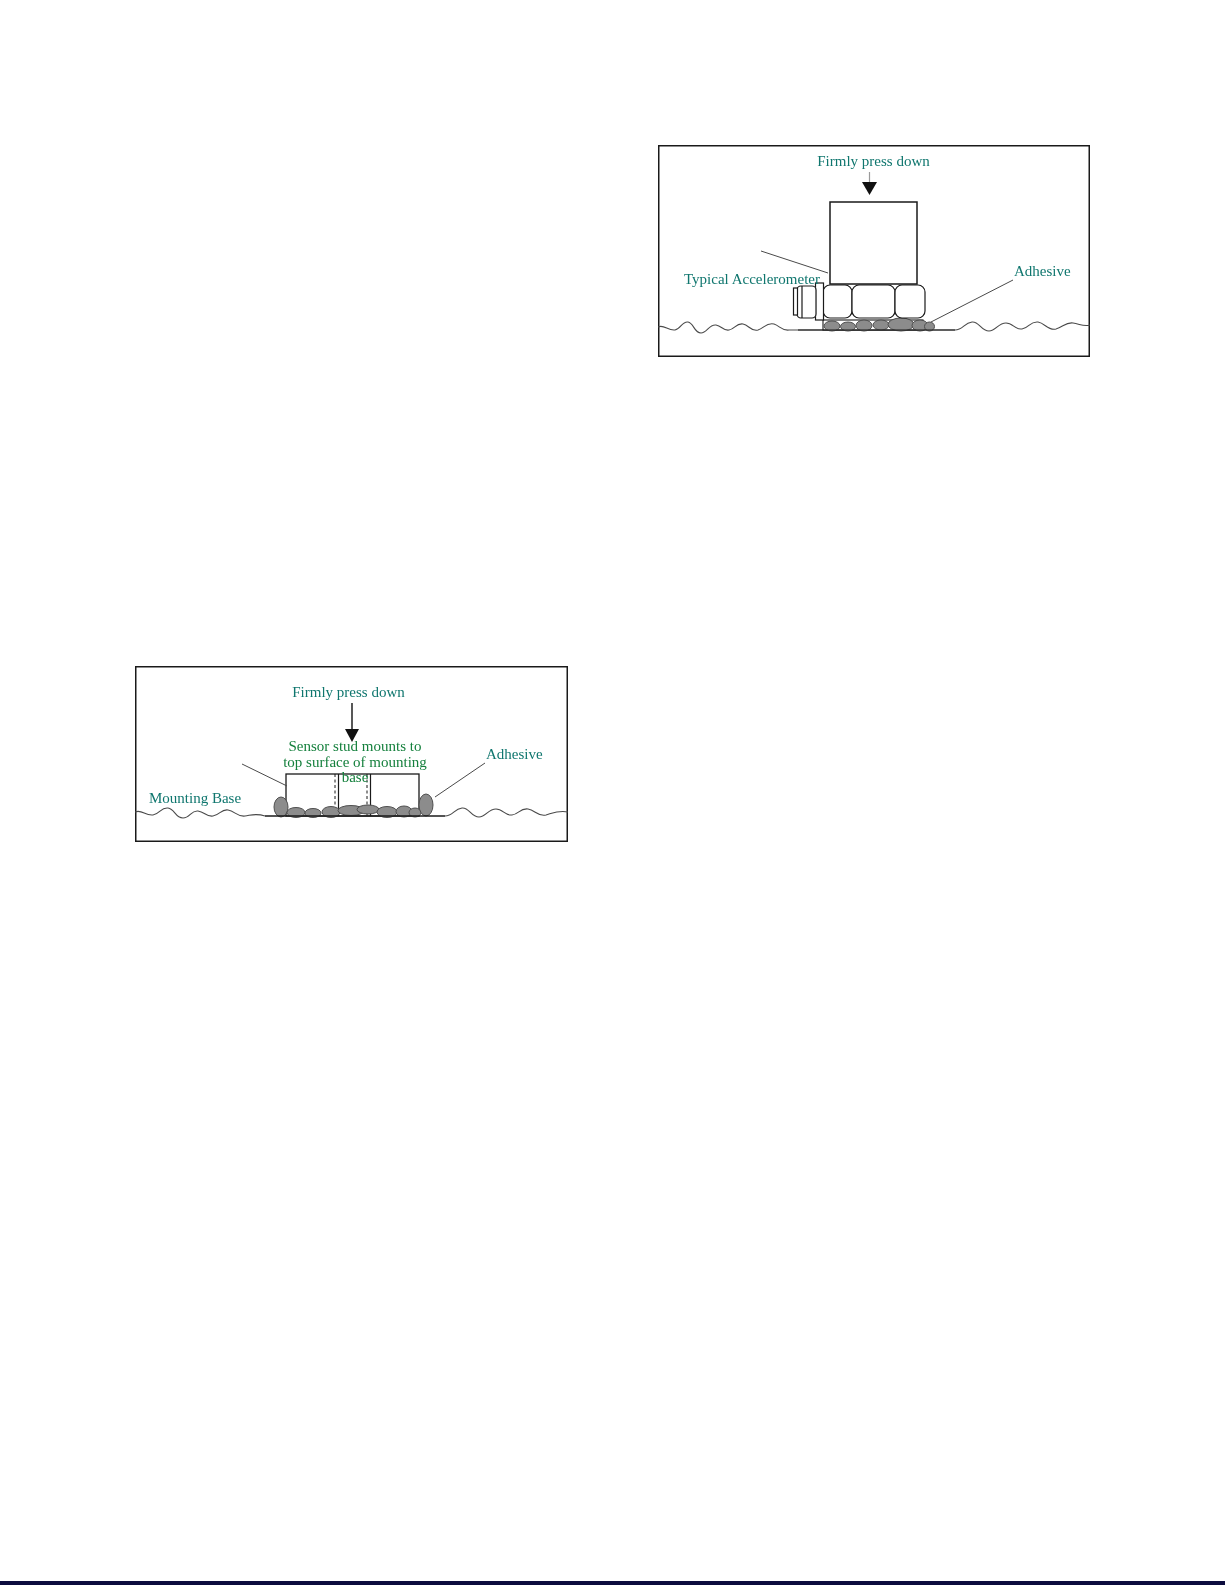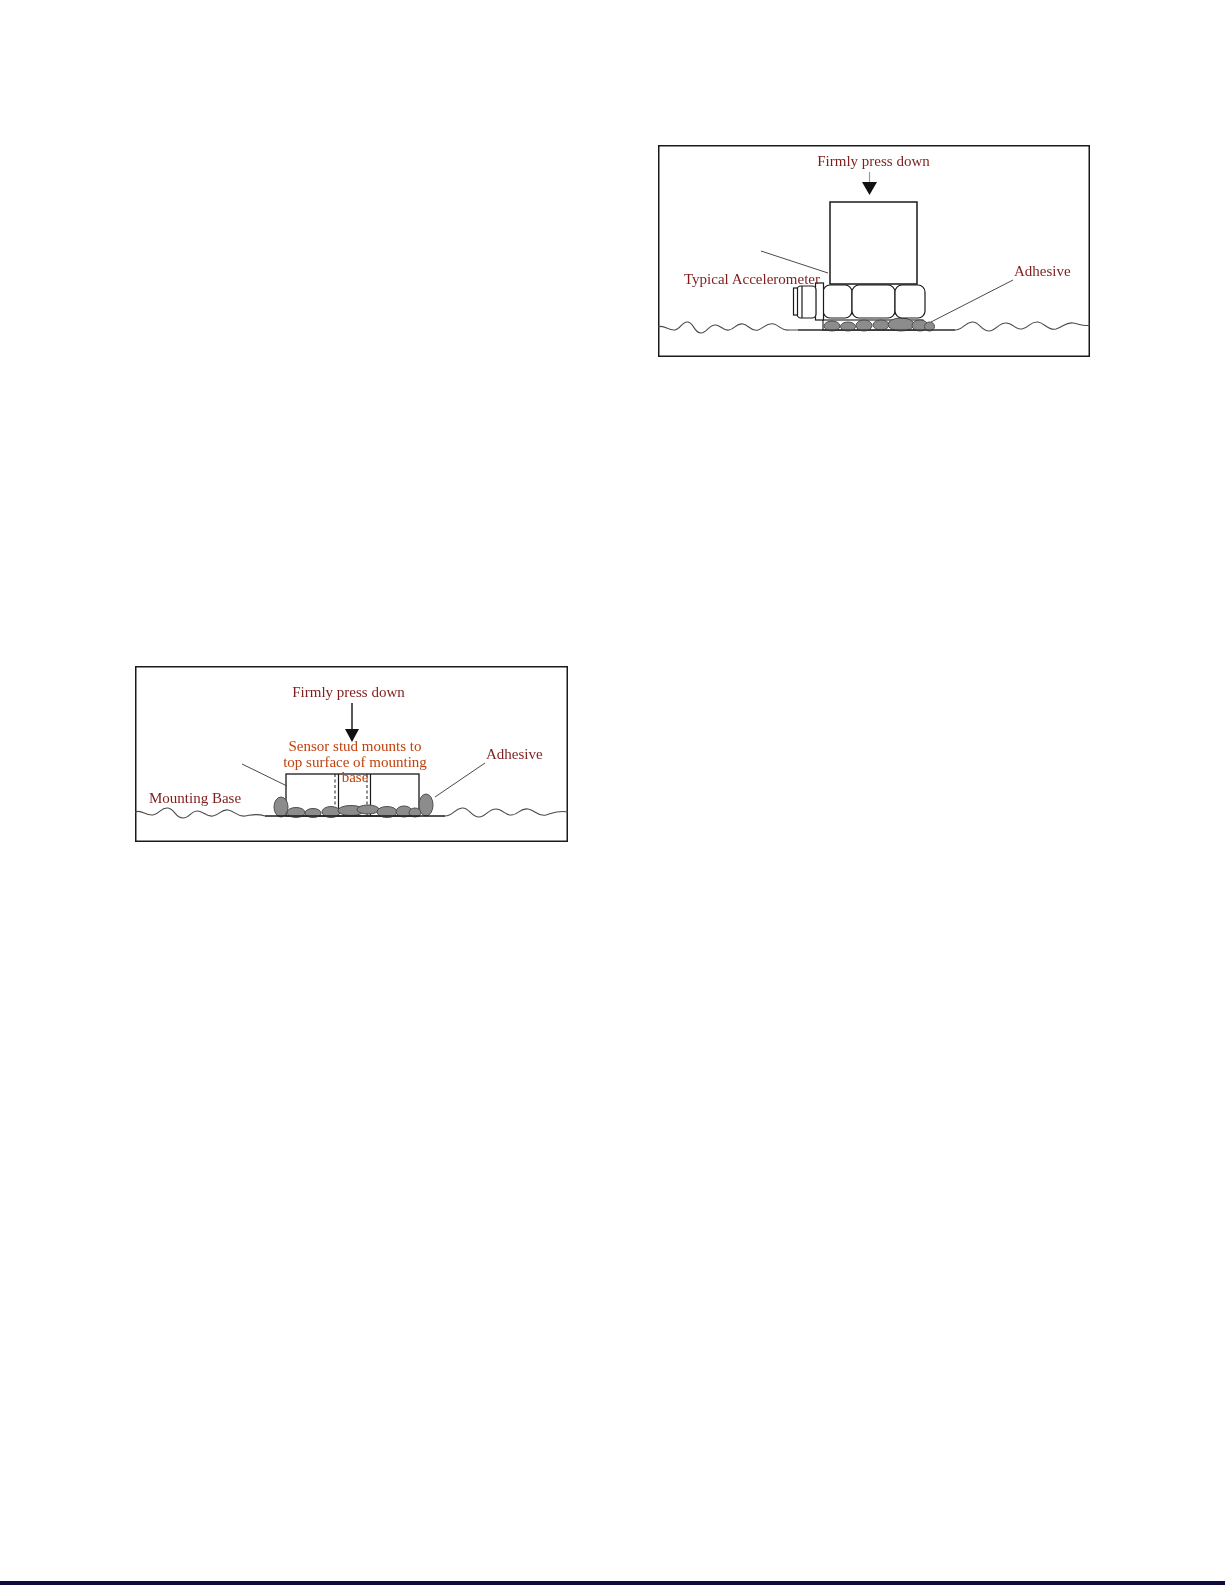--- a/index.html
+++ b/index.html
@@ -14,28 +14,28 @@
   }
   .figure {
     position: absolute;
     background: #ffffff;
   }
   .figure svg { position: absolute; left: 0; top: 0; }
   .fig-label {
     position: absolute;
     font-size: 15px;
     line-height: 17px;
-    color: #7f1d1d;
+    color: #0f766e;
     white-space: nowrap;
   }
   .fig-caption {
     position: absolute;
     font-size: 15px;
     line-height: 15.5px;
-    color: #c2410c;
+    color: #15803d;
     text-align: center;
     white-space: normal;
   }
   .center { text-align: center; }
   .right  { text-align: right; margin-top: 40px; }
   .footer-bar {
     position: absolute;
     left: 0; bottom: 0;
     width: 100%; height: 4px;
     background: #0c0c3e;

